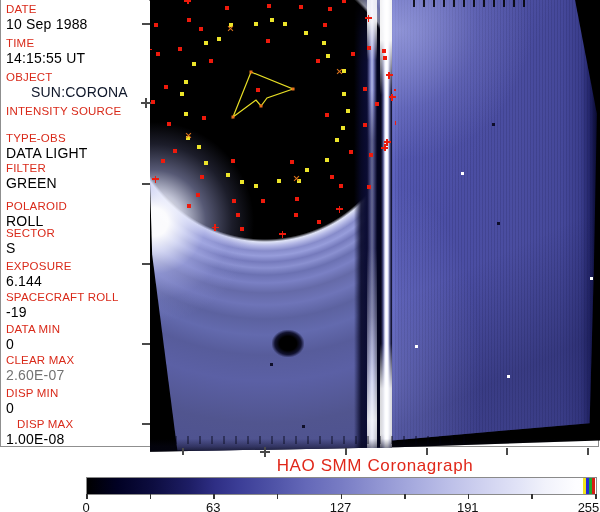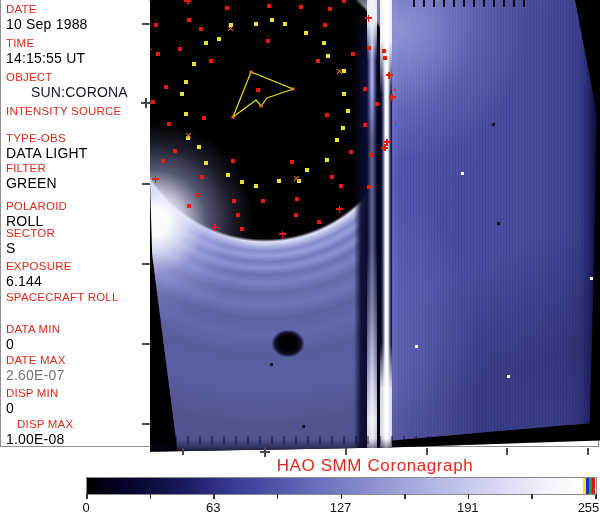--- a/index.html
+++ b/index.html
@@ -116,27 +116,28 @@
       <div class="sb-group" style="top: 228px;">
         <div class="sb-label" style="color: rgb(217, 42, 26);">SECTOR</div>
         <div class="sb-value" style="color: rgb(0, 0, 0);">S</div>
       </div>
       <div class="sb-group" style="top: 261px;">
         <div class="sb-label" style="color: rgb(217, 42, 26);">EXPOSURE</div>
         <div class="sb-value" style="color: rgb(0, 0, 0);">6.144</div>
       </div>
       <div class="sb-group" style="top: 292px;">
         <div class="sb-label" style="color: rgb(217, 42, 26);">SPACECRAFT ROLL</div>
+        <div class="sb-value" style="color: rgb(0, 0, 0);">-19</div>
       </div>
       <div class="sb-group" style="top: 324px;">
         <div class="sb-label" style="color: rgb(217, 42, 26);">DATA MIN</div>
         <div class="sb-value" style="color: rgb(0, 0, 0);">0</div>
       </div>
       <div class="sb-group" style="top: 355px;">
-        <div class="sb-label" style="color: rgb(217, 42, 26);">DATE MAX</div>
+        <div class="sb-label" style="color: rgb(217, 42, 26);">CLEAR MAX</div>
         <div class="sb-value" style="color: #737373;">2.60E-07</div>
       </div>
       <div class="sb-group" style="top: 388px;">
         <div class="sb-label" style="color: rgb(217, 42, 26);">DISP MIN</div>
         <div class="sb-value" style="color: rgb(0, 0, 0);">0</div>
       </div>
       <div class="sb-group" style="top: 419px;">
         <div class="sb-label" style="color: rgb(217, 42, 26); margin-left: 11px;">DISP MAX</div>
         <div class="sb-value" style="color: rgb(0, 0, 0);">1.00E-08</div>
       </div>

